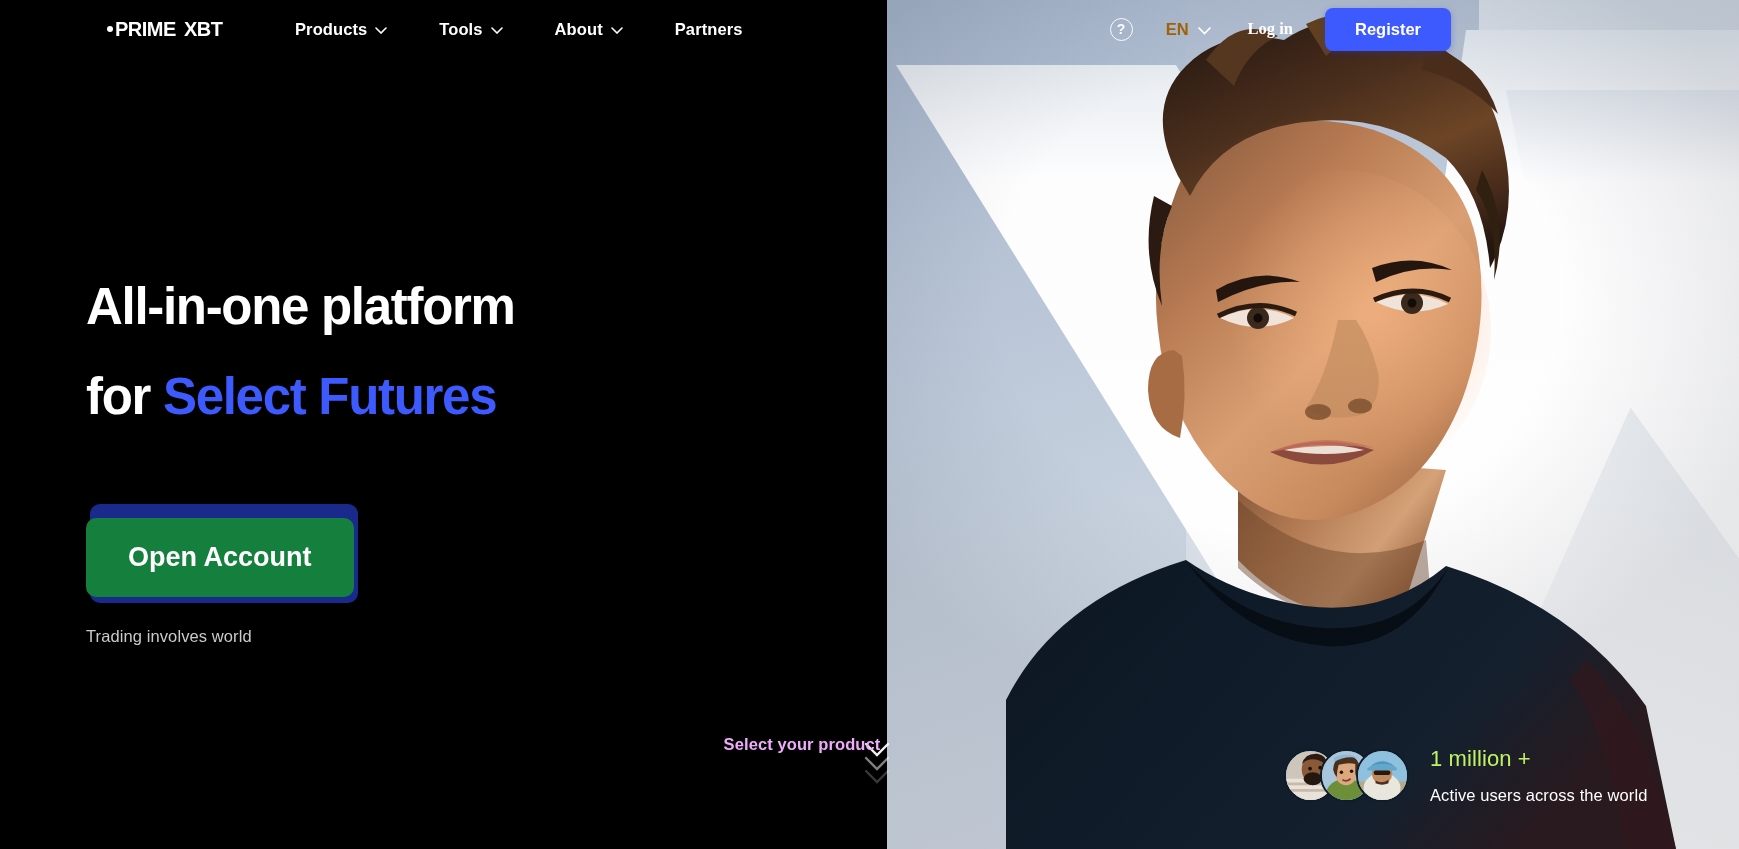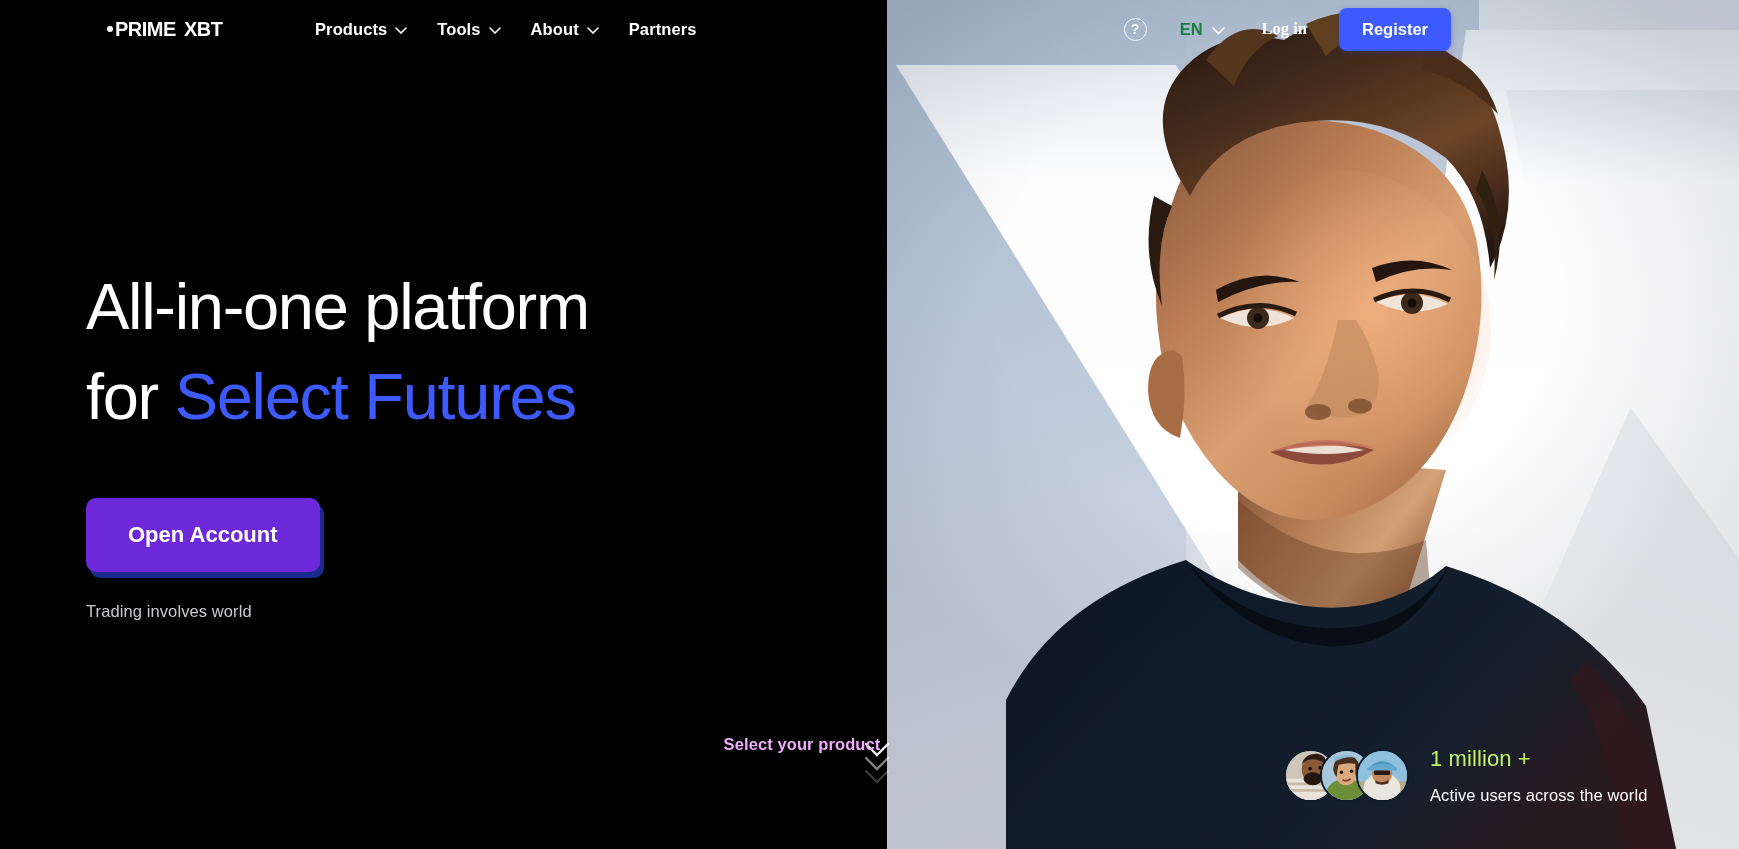--- a/index.html
+++ b/index.html
@@ -52,21 +52,21 @@
     display: flex; align-items: center; z-index: 40;
   }
   .logo {
     position: absolute; left: 106px; top: 17px;
     height: 24px; display: flex; align-items: center;
   }
   .logo svg { display: block; }
 
   .nav {
     position: absolute; left: 295px; top: 0; height: 58px;
-    display: flex; align-items: center; gap: 30px; margin-left: 20px;
+    display: flex; align-items: center; gap: 52px;
   }
   .nav-item {
     display: flex; align-items: center; gap: 8px;
     color: #fff; font-size: 16.5px; font-weight: 700;
     letter-spacing: .1px; cursor: pointer; white-space: nowrap;
   }
   .chev {
     width: 12px; height: 7px; display: inline-block; position: relative; top: 1px;
   }
   .chev svg { display:block; }
@@ -74,58 +74,59 @@
   .header-right {
     position: absolute; right: 26px; top: 0; height: 58px;
     display: flex; align-items: center; gap: 0;
   }
   .help-icon {
     width: 23px; height: 23px; border: 1.7px solid #fff; border-radius: 50%;
     color: #fff; font-size: 14px; font-weight: 700; line-height: 20px;
     text-align: center; cursor: pointer; margin-right: 33px; opacity:.95;
   }
   .lang {
-    display: flex; align-items: center; gap: 9px; color: #15803d;
+    display: flex; align-items: center; gap: 9px; color: #a16207;
     font-size: 16.5px; font-weight: 700; cursor: pointer; margin-right: 38px;
   }
   .login {
     color: #fff; font-size: 16.5px; font-weight: 700; cursor: pointer;
     margin-right: 32px; white-space: nowrap; font-family: Liberation Serif, serif;
   }
   .register-btn {
     background: #3d5afe; color: #fff;
     font-size: 16.5px; font-weight: 700;
     border: none; border-radius: 8px;
-    padding: 12px 23px; cursor: pointer;
+    padding: 12px 30px; cursor: pointer;
     box-shadow: 0 2px 6px rgba(40,60,180,0.35);
     font-family: "Liberation Sans", sans-serif;
     white-space: nowrap;
   }
 
   
   .hero-copy { position: absolute; left: 86px; top: 262px; width: 700px; z-index: 20; }
   .headline {
-    font-size: 65px; line-height: 90px; font-weight: 400;
+    font-size: 51px; line-height: 90px; font-weight: 700;
     color: #fff; letter-spacing: -1.3px;
   }
   .headline .accent { color: #3d5afe; }
 
   .cta-wrap { position: relative; margin-top: 56px; display: inline-block; }
   .cta-shadow {
     position: absolute; left: 4px; top: 6px; right: -4px; bottom: -6px;
     background: #1a2a8c; border-radius: 10px; z-index: 0;
   }
   .cta {
     position: relative; z-index: 1;
-    background: #6d28d9; color: #fff;
-    font-size: 22px; font-weight: 700;
+    background: #15803d; color: #fff;
+    font-size: 27px; font-weight: 700;
     border: none; border-radius: 10px;
     padding: 24px 42px; cursor: pointer;
     font-family: "Liberation Sans", sans-serif;
     display: block;
+    margin-top: 20px;
   }
   .risk {
     margin-top: 30px; color: #c9cacd; font-size: 16.5px; font-weight: 400;
     letter-spacing: .1px;
   }
 
   
   .select-product {
     position: absolute; left: 709px; top: 735px; width: 186px;
     text-align: center; z-index: 30;

